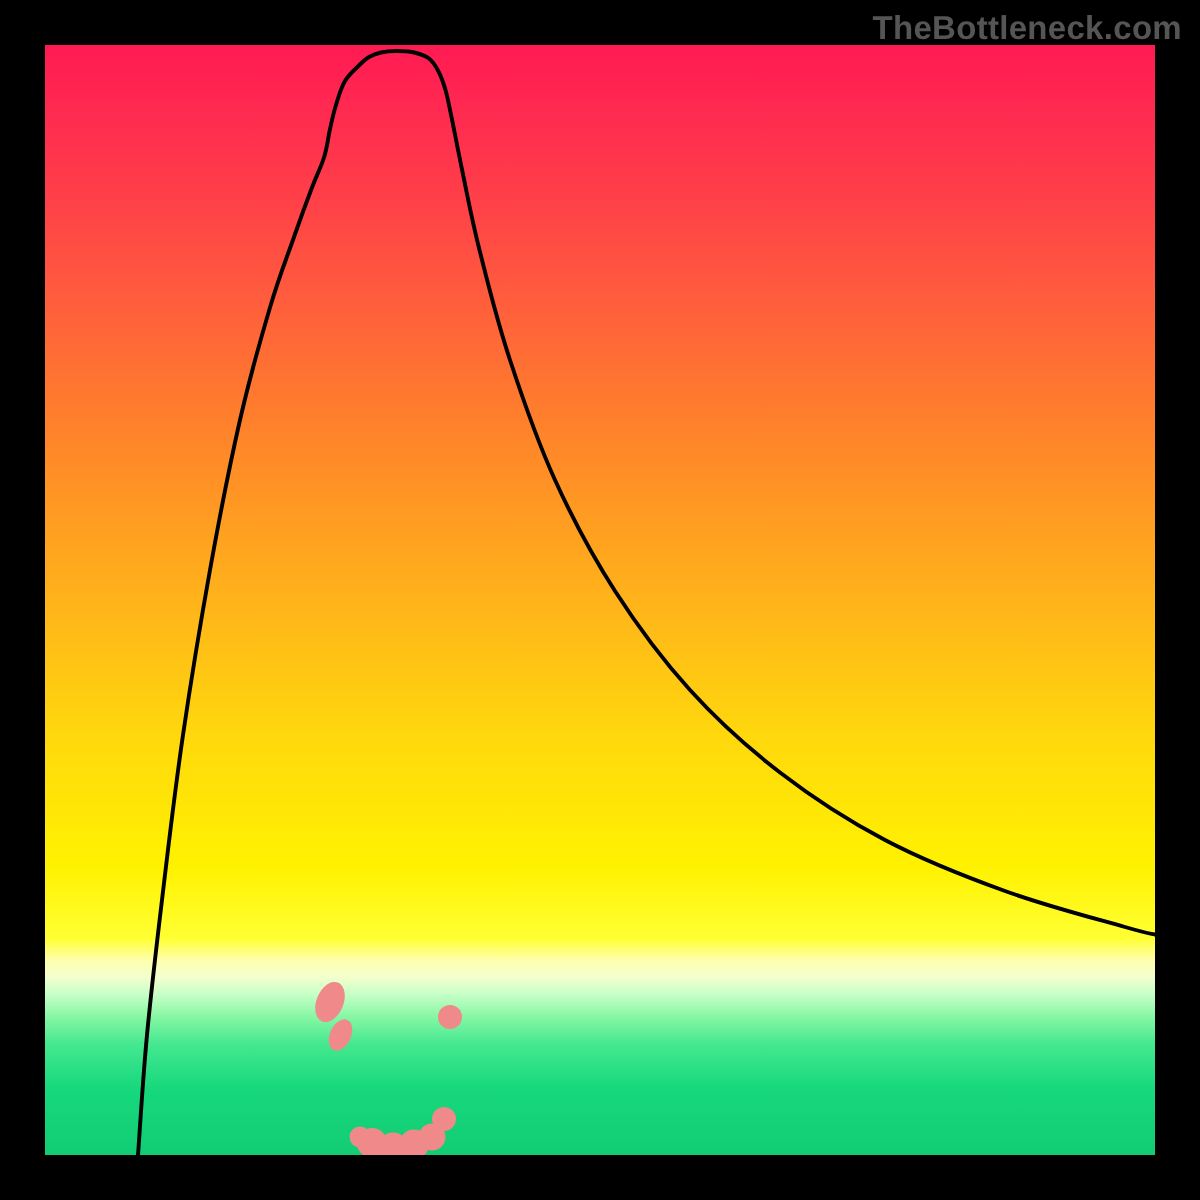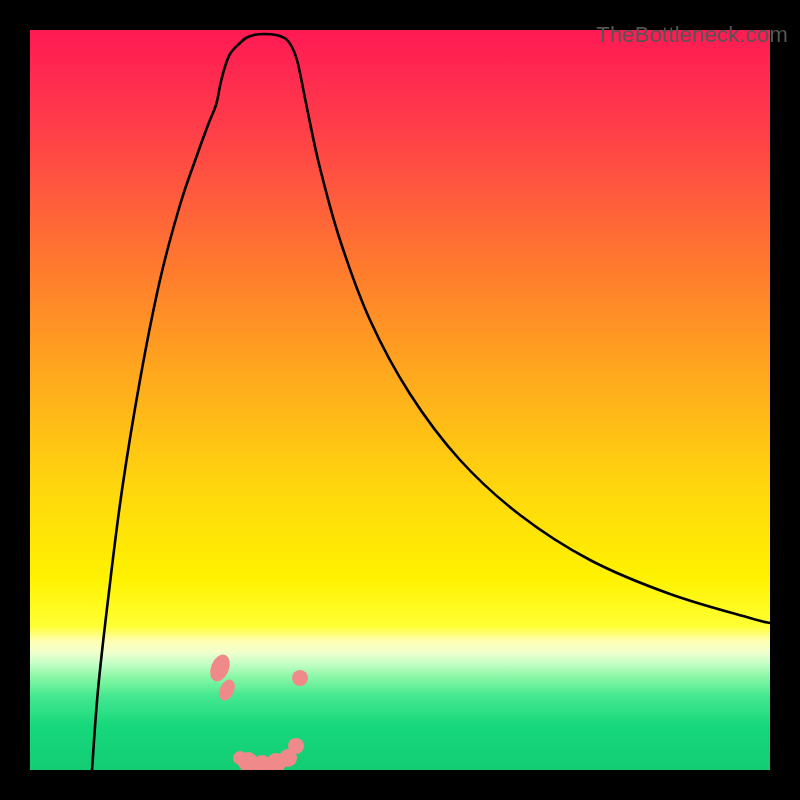--- a/index.html
+++ b/index.html
@@ -16,24 +16,23 @@
     width: 800px;
     height: 800px;
     background: #000;
   }
   .watermark {
     position: absolute;
     top: 6px;
     right: 12px;
     color: #555;
     font-size: 22px;
-    font-weight: 400;
+    font-weight: 700;
     z-index: 10;
     letter-spacing: 0.2px;
-    margin-top: 16px;
   }
   .plot {
     position: absolute;
     left: 30px;
     top: 30px;
     width: 740px;
     height: 740px;
     overflow: hidden;
   }
   .gradient {

